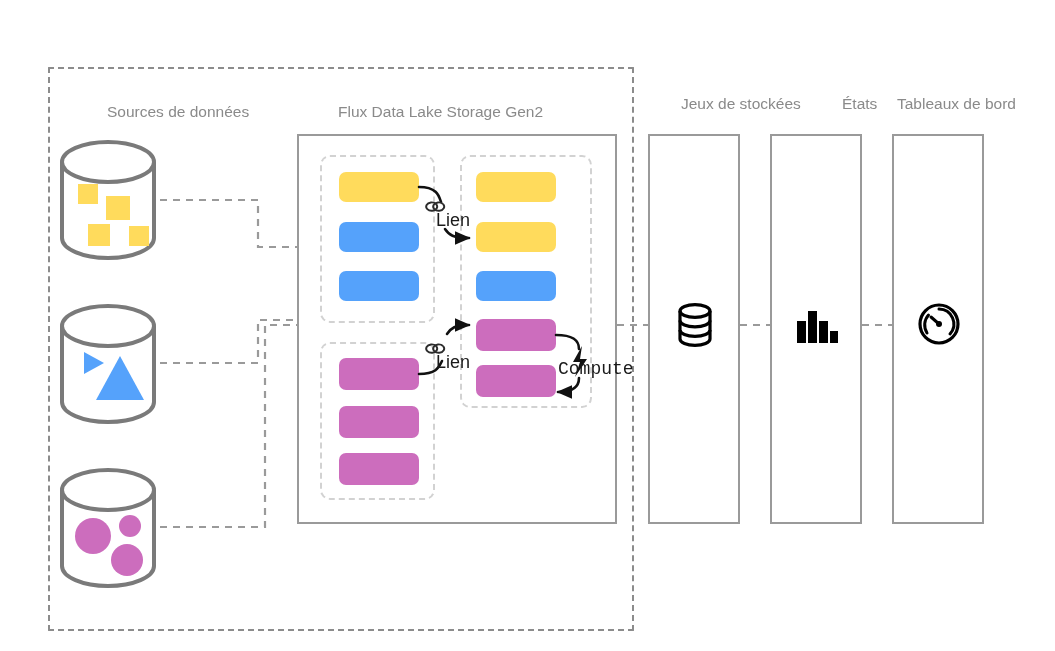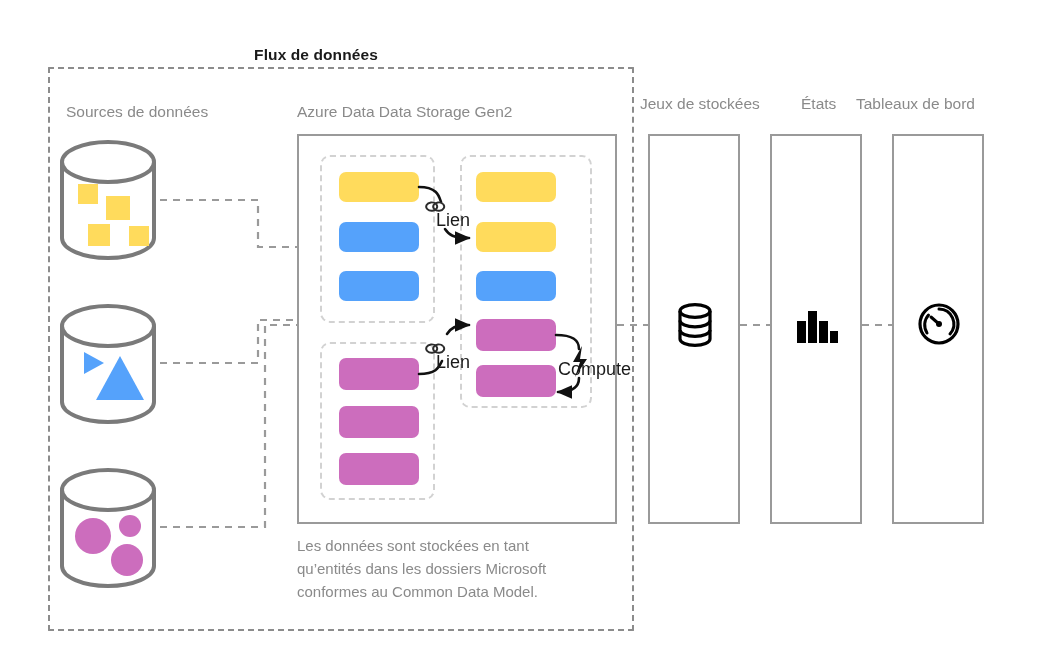--- a/index.html
+++ b/index.html
@@ -37,20 +37,21 @@
     border: 2px dashed #8c8c8c;
     box-sizing: border-box;
     border-radius: 1px;
   }
 
   
   .col-head {
     font-size: 15.5px;
     color: #8a8a8a;
     white-space: nowrap;
+    margin-left: 41px;
   }
 
   
   .panel {
     border: 2px solid #9a9a9a;
     background: #ffffff;
     box-sizing: border-box;
   }
 
   
@@ -89,24 +90,23 @@
   svg { display: block; overflow: visible; }
   #wires { left: 0; top: 0; width: 1055px; height: 651px; pointer-events: none; }
 </style>
 </head>
 <body>
 
 <div id="canvas">
 
   <div class="abs" id="flux-container"></div>
 
-  <div class="abs" id="diagram-title">Flux de données</div>
 
   <div class="abs col-head" style="left:66px;  top:103px;">Sources de données</div>
-  <div class="abs col-head" style="left:297px; top:103px;">Azure Data Data Storage Gen2</div>
+  <div class="abs col-head" style="left:297px; top:103px;">Flux Data Lake Storage Gen2</div>
   <div class="abs col-head" style="left:640px; top:95px;">Jeux de stockées</div>
   <div class="abs col-head" style="left:801px; top:95px;">États</div>
   <div class="abs col-head" style="left:856px; top:95px;">Tableaux de bord</div>
 
   <svg class="abs" id="wires" viewBox="0 0 1055 651">
     <g fill="none" stroke="#9a9a9a" stroke-width="2.2" stroke-dasharray="7 6" stroke-linecap="butt">
 
       <path d="M160,200 L258,200 L258,247 L297,247"></path>
 
       <path d="M160,363 L258,363 L258,320 L297,320"></path>
@@ -196,23 +196,22 @@
       <path d="M146,70 a5.5,4.2 0 1 0 0.1,0.1"></path>
     </g>
     <g fill="none" stroke="#2b2b2b" stroke-width="1.9">
       <path d="M139,212 a5.5,4.2 0 1 0 0.1,0.1"></path>
       <path d="M146,212 a5.5,4.2 0 1 0 0.1,0.1"></path>
     </g>
   </svg>
 
   <div class="abs conn-label" style="left:436px; top:210px;">Lien</div>
   <div class="abs conn-label" style="left:436px; top:352px;">Lien</div>
-  <div class="abs conn-label" style="left:558px; top:359px;">Compute</div>
-
-  <div class="abs" id="storage-caption">Les données sont stockées en tant qu’entités dans les dossiers Microsoft conformes au Common Data Model.</div>
+  <div class="abs conn-label" style="left:558px; top:359px;font-family:Liberation Mono, monospace;">Compute</div>
+
 
   <div class="abs panel" style="left:648px; top:134px; width:92px; height:390px;"></div>
   <svg class="abs" style="left:676px; top:302px;" width="38" height="46" viewBox="0 0 38 46">
     <g fill="none" stroke="#000000" stroke-width="3.2">
       <ellipse cx="19" cy="9" rx="15" ry="6.4"></ellipse>
       <path d="M4,9 L4,37 A15,6.4 0 0 0 34,37 L34,9"></path>
       <path d="M4,18.5 A15,6.4 0 0 0 34,18.5"></path>
       <path d="M4,28 A15,6.4 0 0 0 34,28"></path>
     </g>
   </svg>

